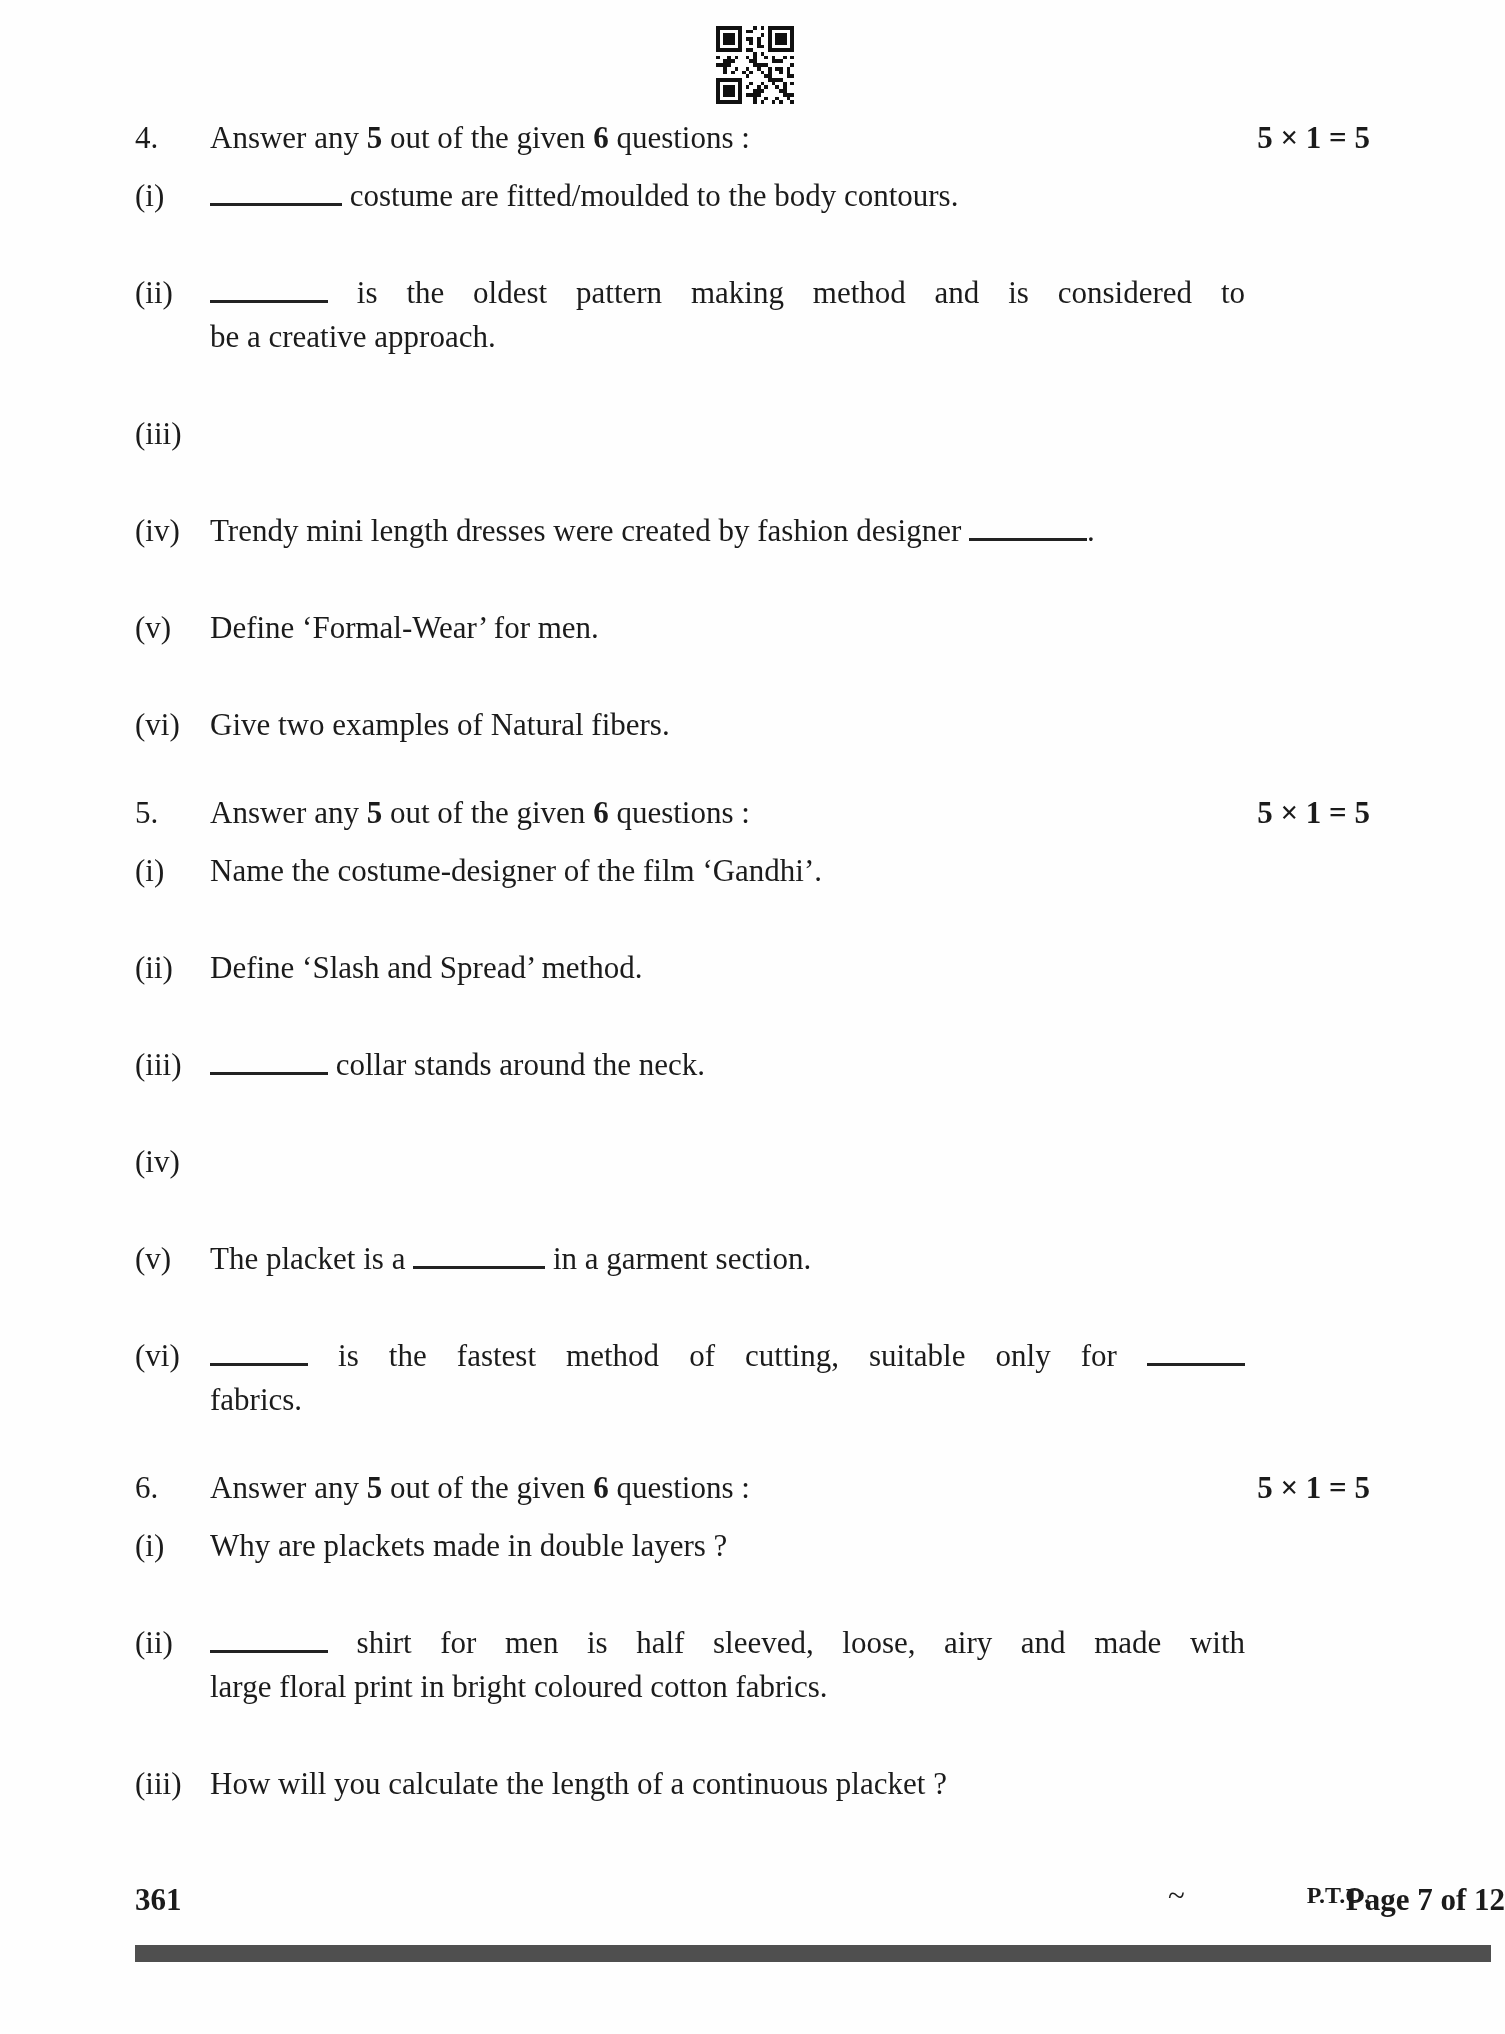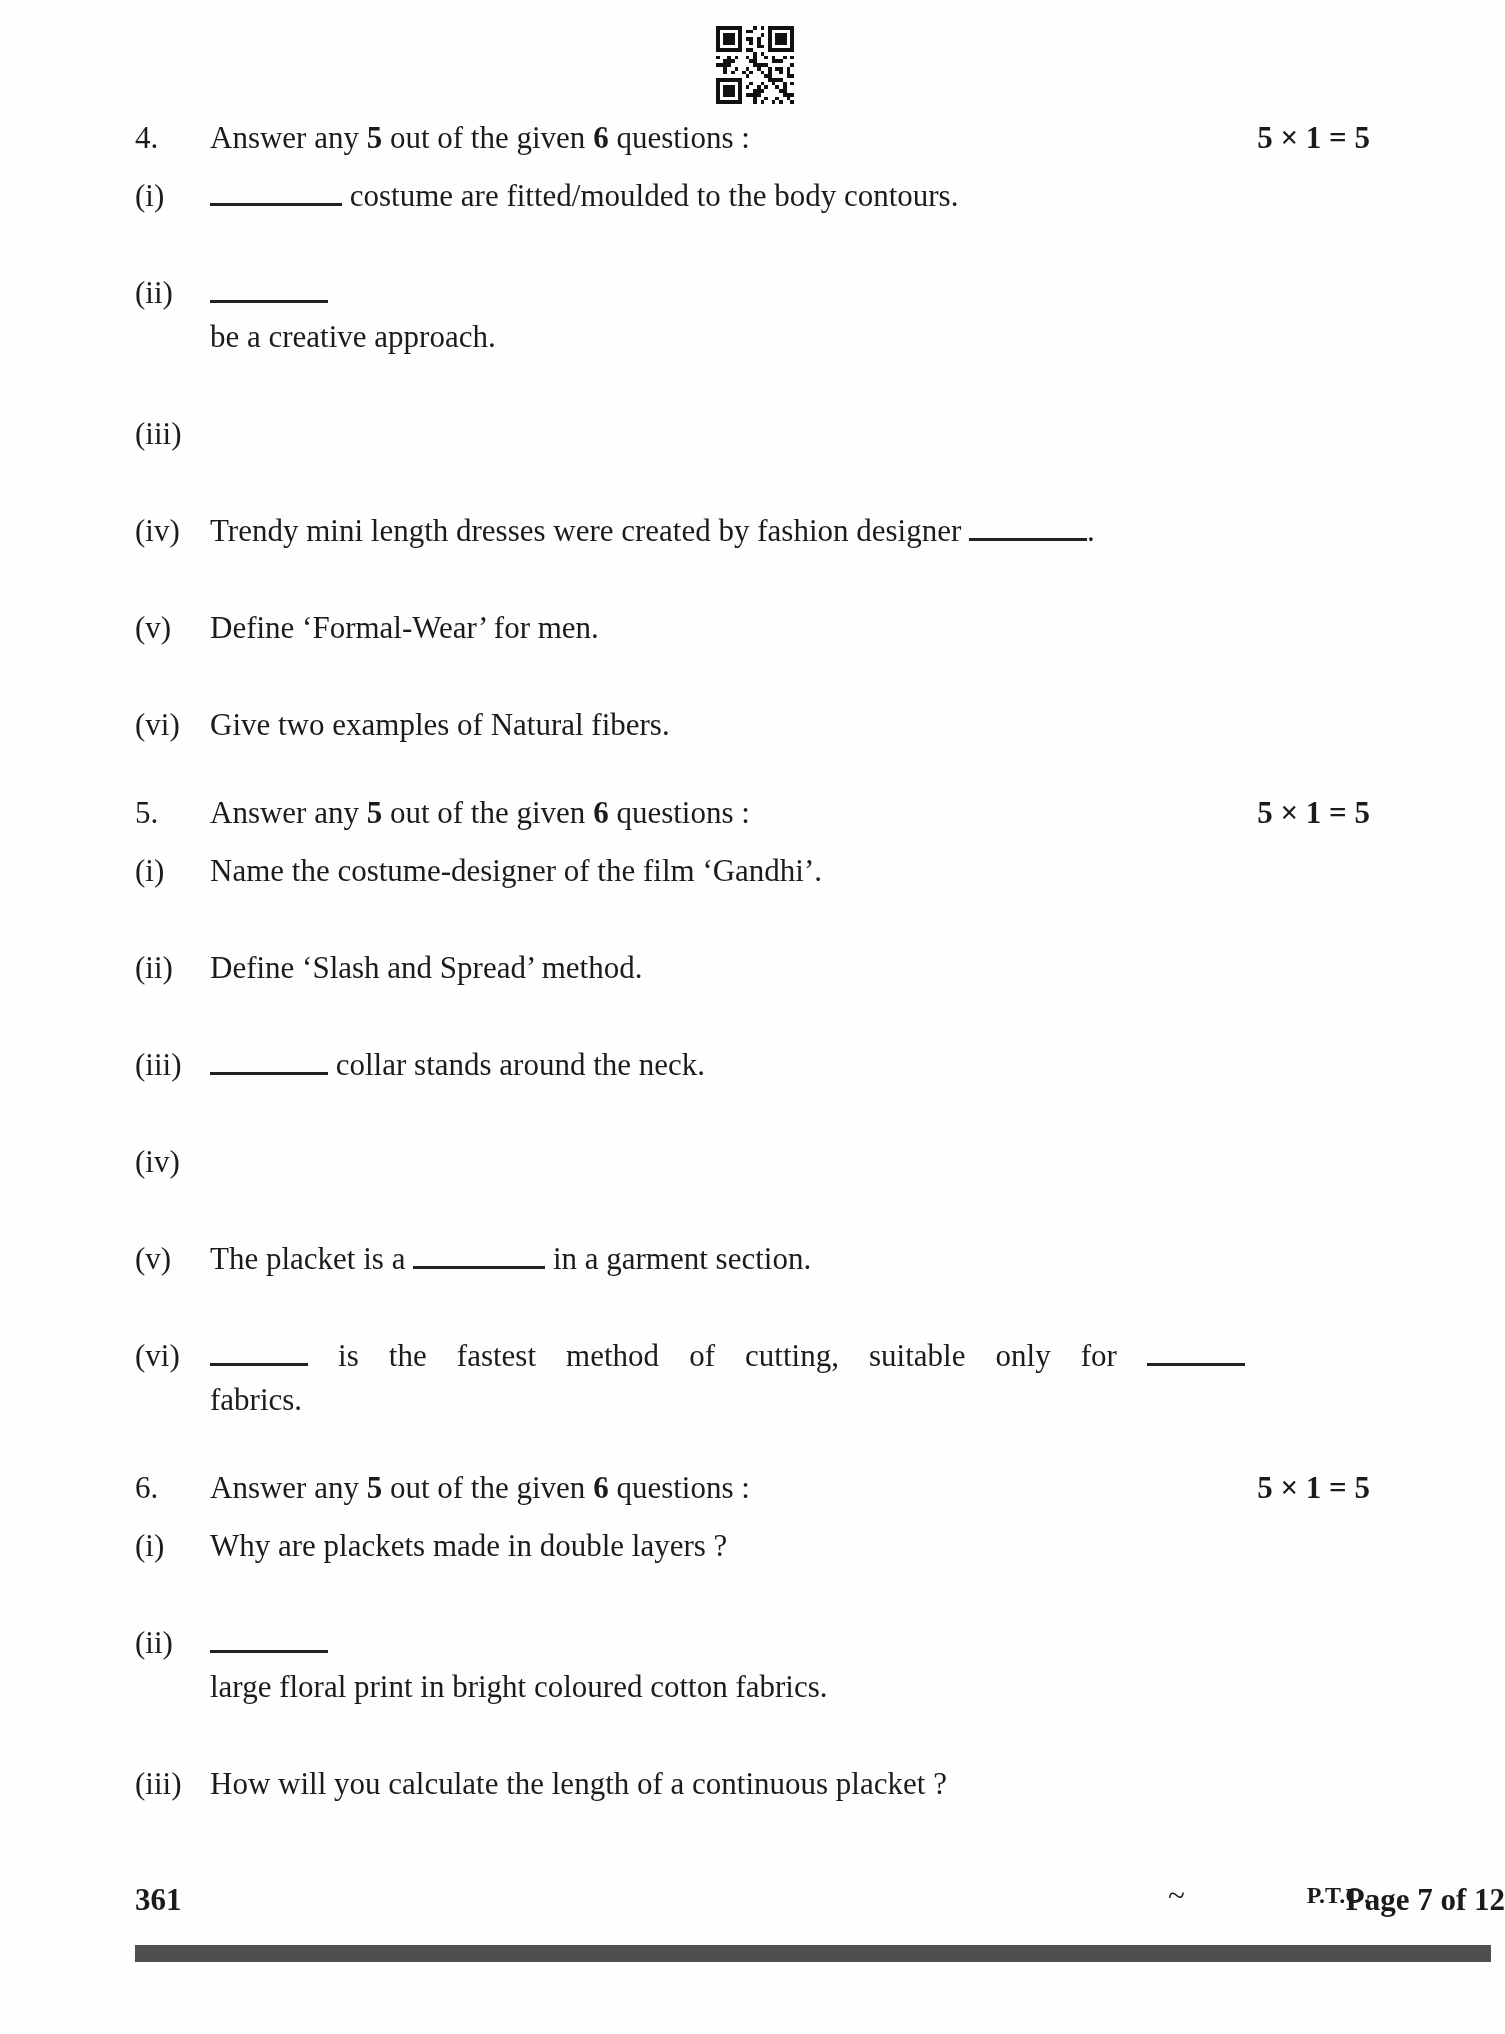--- a/index.html
+++ b/index.html
@@ -175,21 +175,21 @@
         </div>
         <div class="q-item">
           <span class="item-label">(i)</span>
           <div class="item-body">
             <div class="line"><span class="blank blank-lg"></span><span> costume are fitted/moulded to the body contours.</span></div>
           </div>
         </div>
         <div class="q-item">
           <span class="item-label">(ii)</span>
           <div class="item-body">
-            <div class="line justify"><span class="blank blank-md"></span></div>
+            <div class="line justify"><span class="blank blank-md"></span><span> is the oldest pattern making method and is considered to</span></div>
             <div class="line"><span>be a creative approach.</span></div>
           </div>
         </div>
         <div class="q-item">
           <span class="item-label">(iii)</span>
         </div>
         <div class="q-item">
           <span class="item-label">(iv)</span>
           <div class="item-body">
             <div class="line"><span>Trendy mini length dresses were created by fashion designer </span><span class="blank blank-md"></span><span>.</span></div>
@@ -257,21 +257,21 @@
         </div>
         <div class="q-item">
           <span class="item-label">(i)</span>
           <div class="item-body">
             <div class="line"><span>Why are plackets made in double layers ?</span></div>
           </div>
         </div>
         <div class="q-item">
           <span class="item-label">(ii)</span>
           <div class="item-body">
-            <div class="line justify"><span class="blank blank-md"></span></div>
+            <div class="line justify"><span class="blank blank-md"></span><span> shirt for men is half sleeved, loose, airy and made with</span></div>
             <div class="line"><span>large floral print in bright coloured cotton fabrics.</span></div>
           </div>
         </div>
         <div class="q-item">
           <span class="item-label">(iii)</span>
           <div class="item-body">
             <div class="line"><span>How will you calculate the length of a continuous placket ?</span></div>
           </div>
         </div>
       </section>

